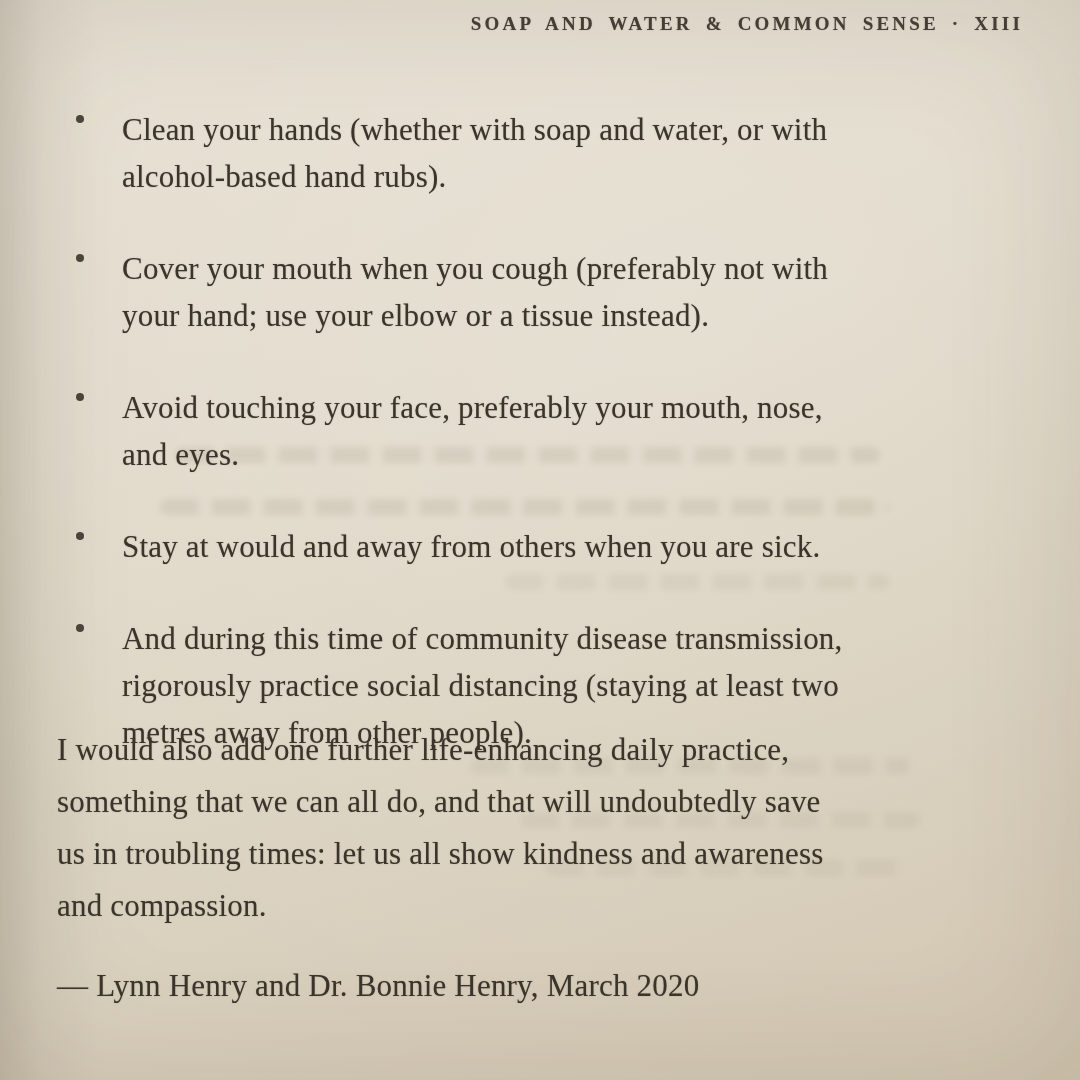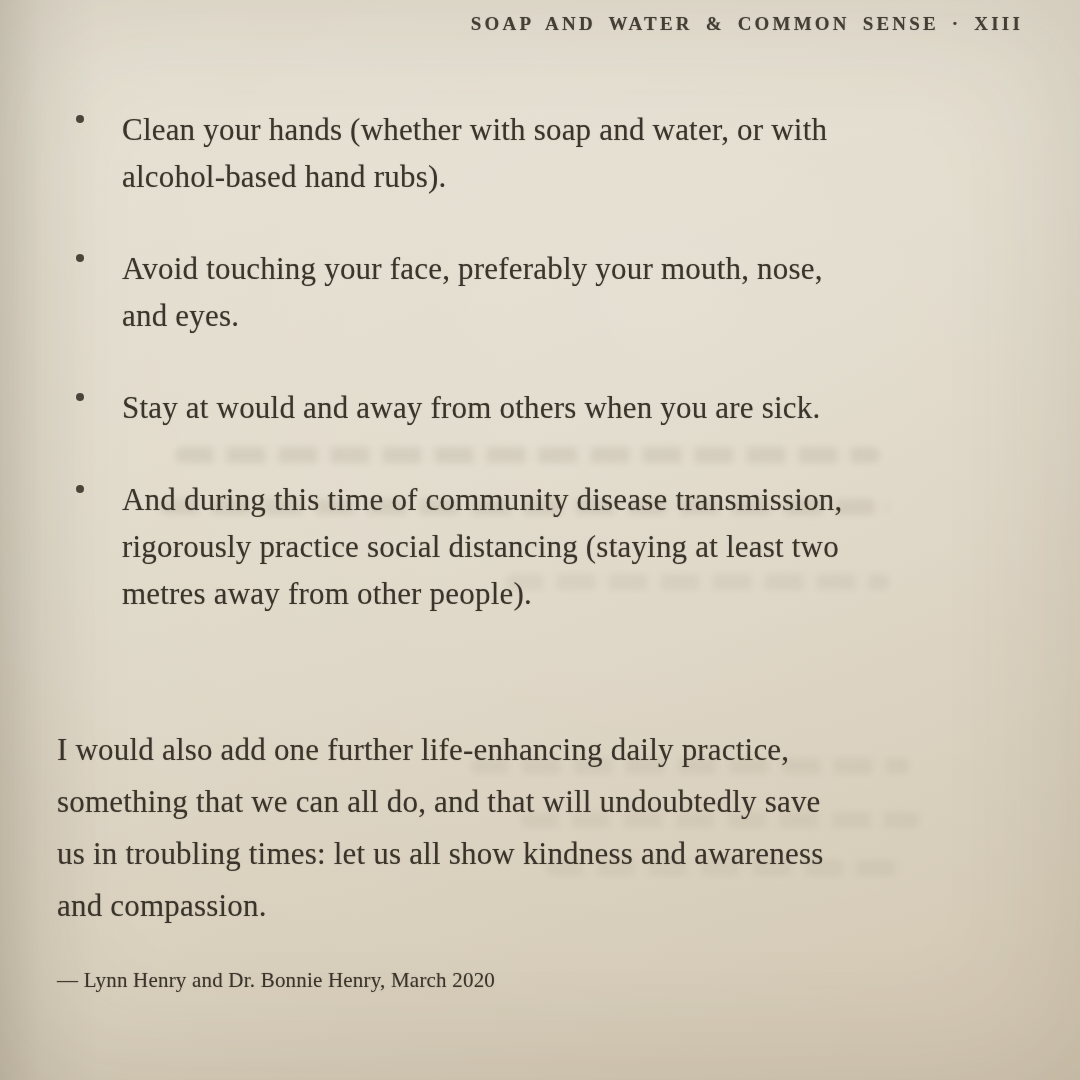--- a/index.html
+++ b/index.html
@@ -80,21 +80,21 @@
     font-size: 31px;
     line-height: 52px;
     white-space: pre-line;
     letter-spacing: 0.2px;
   }
 
   .attribution {
     position: absolute;
     top: 968px;
     left: 57px;
-    font-size: 21px;
+    font-size: 31px;
     letter-spacing: 0.2px;
     white-space: nowrap;
   }
 
   
   .ghost {
     position: absolute;
     height: 16px;
     border-radius: 8px;
     background: repeating-linear-gradient(90deg,
@@ -130,20 +130,27 @@
       <span class="bullet-marker">
           <span class="dot"></span>
         </span>
       <span class="body-text">Clean your hands (whether with soap and water, or with
 alcohol-based hand rubs).</span>
     </li>
     <li class="bullet-item">
       <span class="bullet-marker">
           <span class="dot"></span>
         </span>
+      <span class="body-text">Cover your mouth when you cough (preferably not with
+your hand; use your elbow or a tissue instead).</span>
+    </li>
+    <li class="bullet-item">
+      <span class="bullet-marker">
+          <span class="dot"></span>
+        </span>
       <span class="body-text">Avoid touching your face, preferably your mouth, nose,
 and eyes.</span>
     </li>
     <li class="bullet-item">
       <span class="bullet-marker">
           <span class="dot"></span>
         </span>
       <span class="body-text">Stay at would and away from others when you are sick.</span>
     </li>
     <li class="bullet-item">

